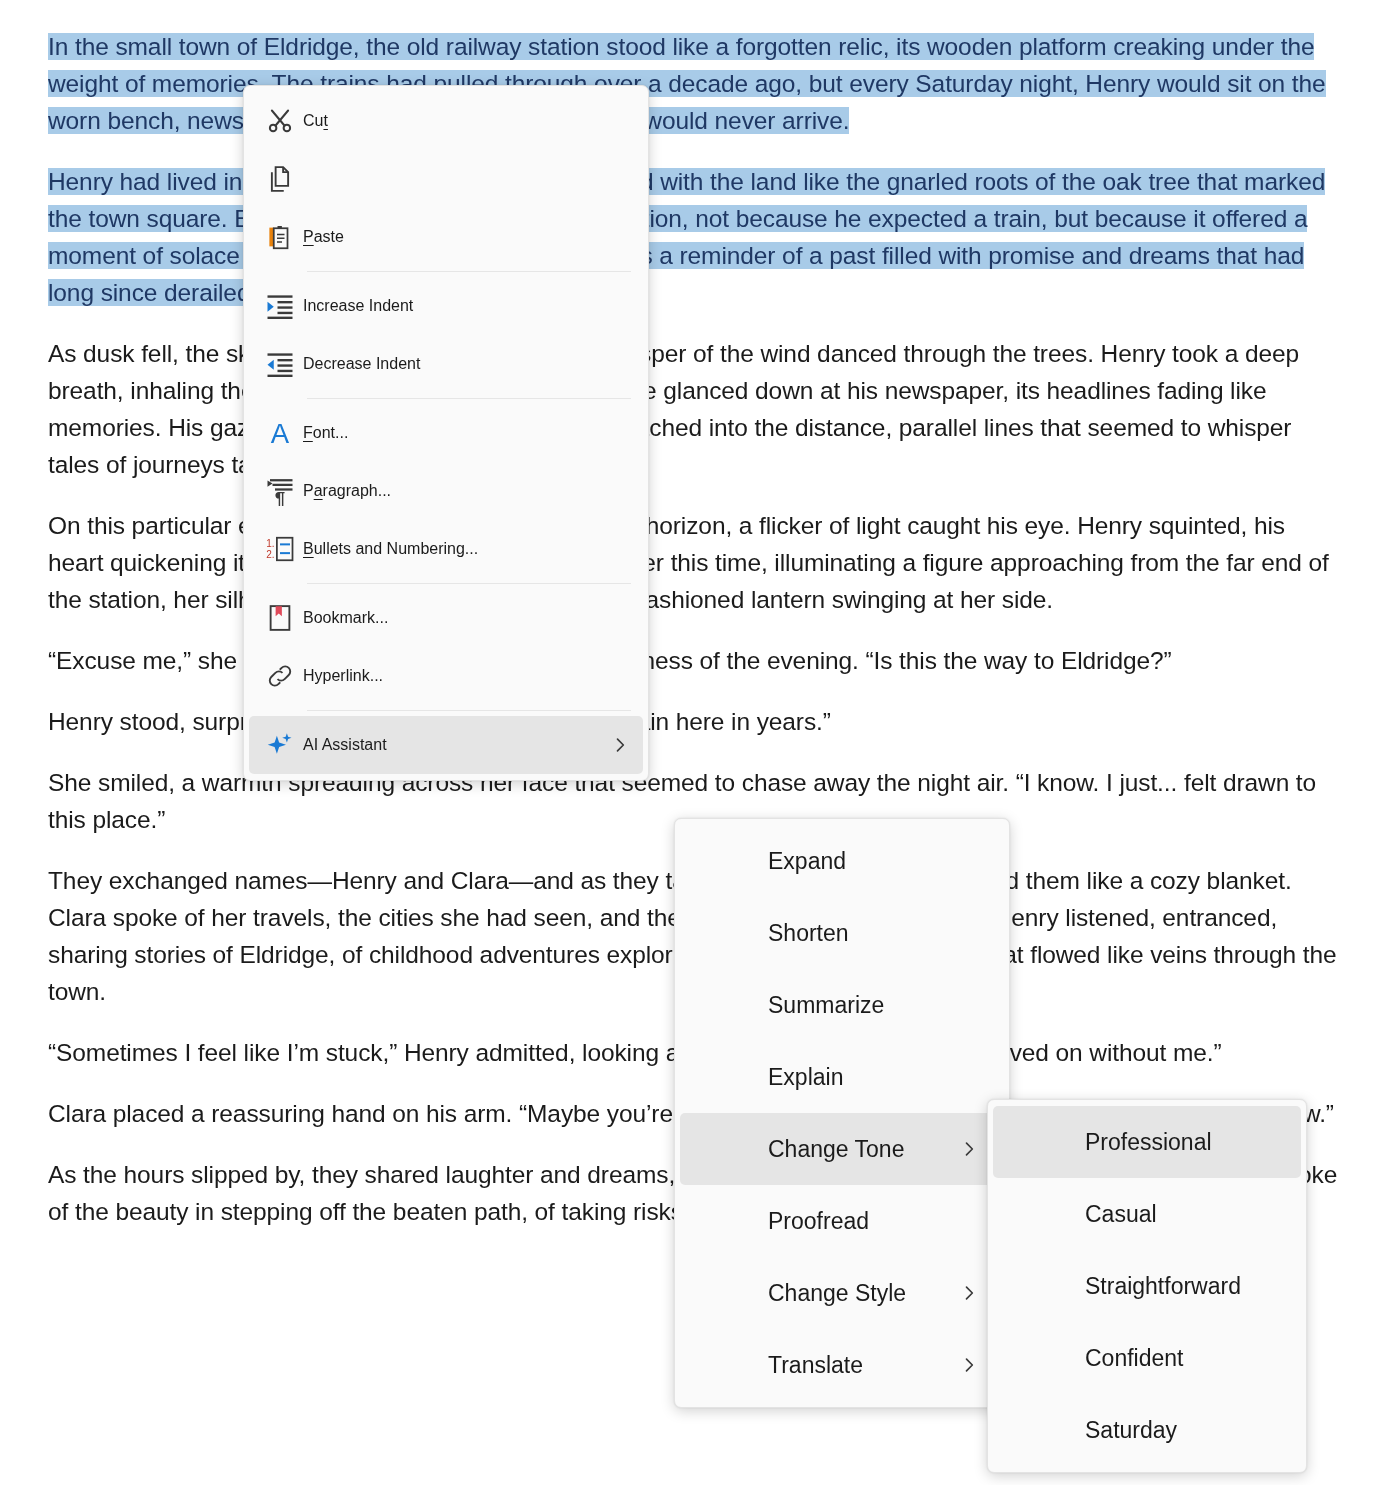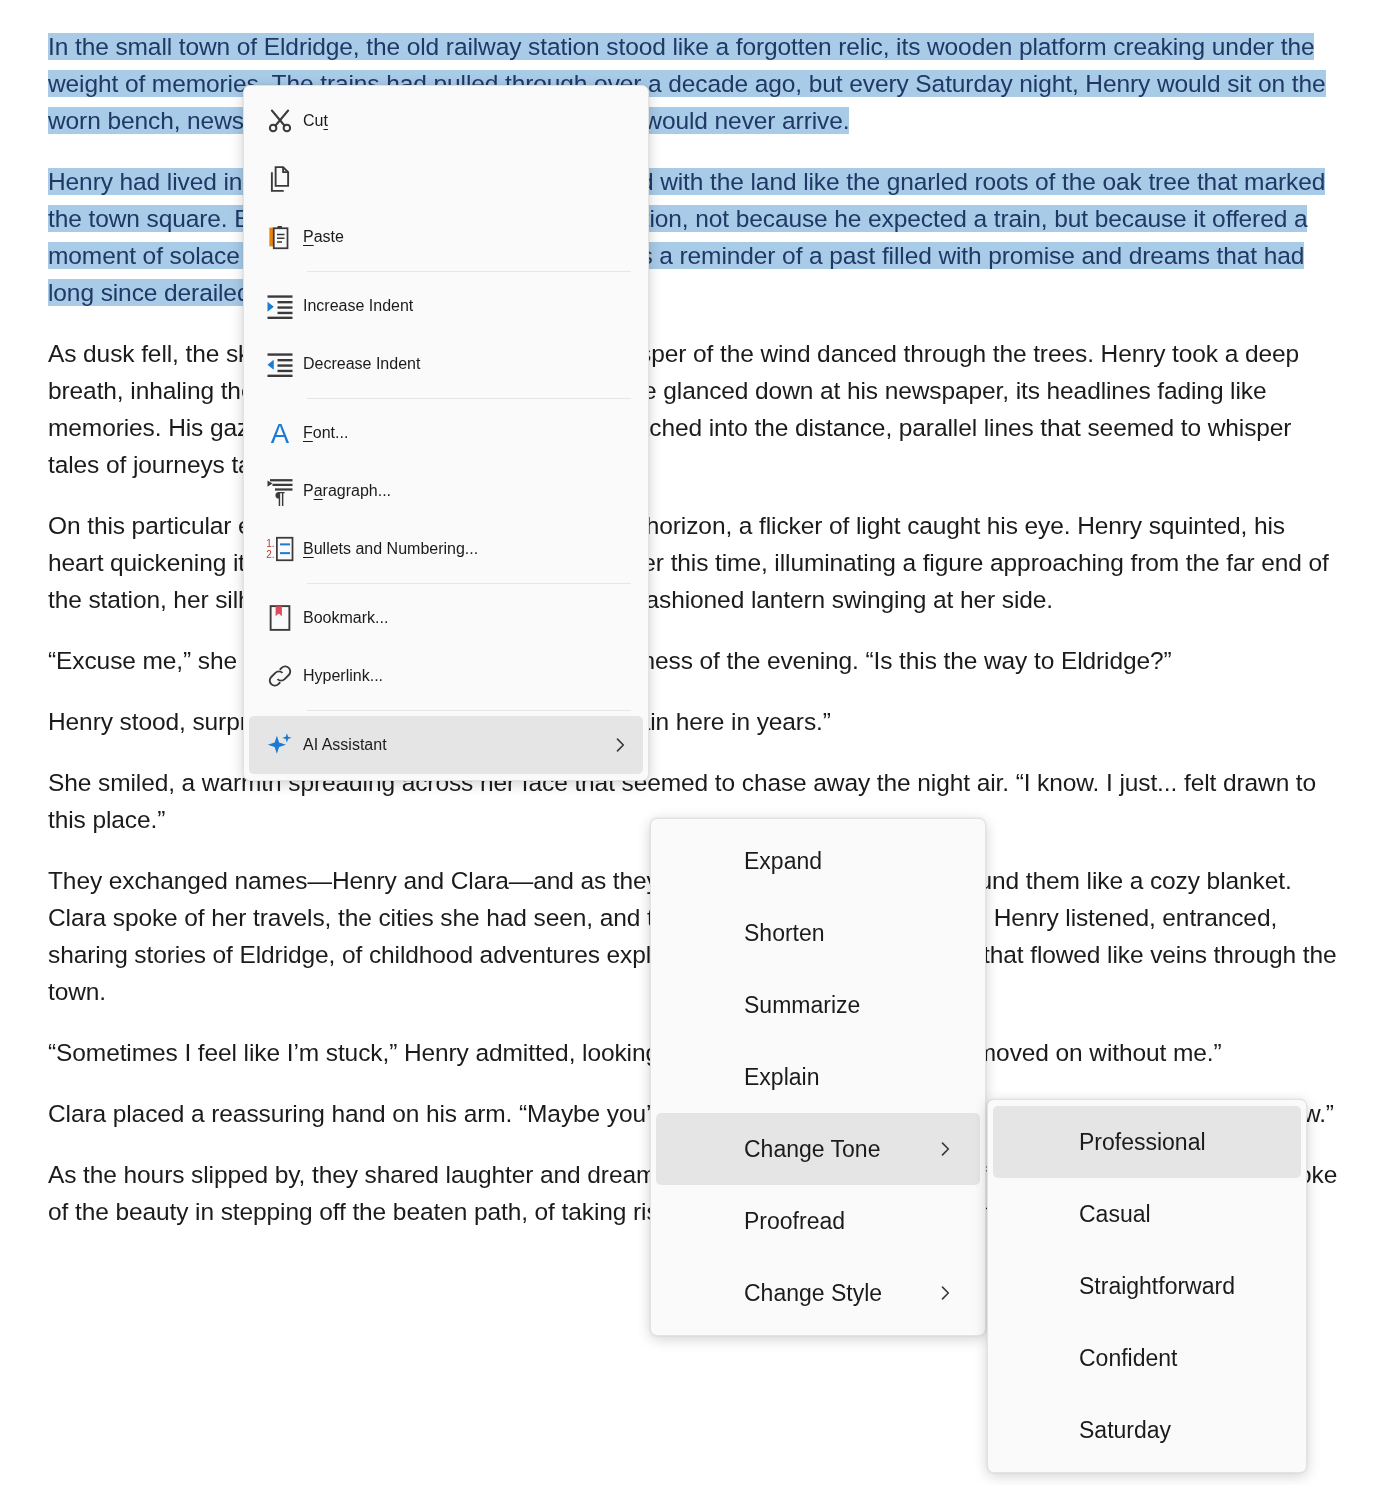--- a/index.html
+++ b/index.html
@@ -71,28 +71,28 @@
   .sep {
     height: 1px;
     background: #e6e6e6;
     margin: 5px 12px 5px 58px;
   }
 
   
   #context-menu { left: 243px; top: 85px; width: 406px; }
 
   
-  #ai-submenu { left: 650px; top: 818px; width: 336px; }
+  #ai-submenu { left: 674px; top: 818px; width: 336px; }
   #ai-submenu .mi { height: 72px; padding-left: 0; }
   #ai-submenu .mi-label { padding-left: 88px; font-size: 23px; }
   #ai-submenu .mi-arrow { margin-right: 12px; }
 
   
   #tone-submenu { left: 987px; top: 1099px; width: 320px; }
-  #tone-submenu .mi { height: 72px; padding-left: 6px; }
+  #tone-submenu .mi { height: 72px; padding-left: 12px; }
   #tone-submenu .mi-label { padding-left: 80px; font-size: 23px; }
 
   svg { display:block; }
 </style>
 </head>
 <body>
 
 <div id="document">
     <p class="para selected"><span class="sel">In the small town of Eldridge, the old railway station stood like a forgotten relic, its wooden platform creaking under the weight of memories. The trains had pulled through over a decade ago, but every Saturday night, Henry would sit on the worn bench, newspaper in hand, waiting for a train that would never arrive.</span></p>
     <p class="para selected"><span class="sel">Henry had lived in Eldridge all his life, his roots entwined with the land like the gnarled roots of the oak tree that marked the town square. Every day, he made his way to the station, not because he expected a train, but because it offered a moment of solace amid the chaos of his thoughts. It was a reminder of a past filled with promise and dreams that had long since derailed.</span></p>
@@ -266,20 +266,28 @@
       <span class="mi-label">Proofread</span>
     </div>
     <div class="mi">
       <span class="mi-label">Change Style</span>
       <span class="mi-arrow">
         <svg width="20" height="20" viewBox="0 0 24 24" fill="none" stroke="#3a3a3a" stroke-width="2" stroke-linecap="round" stroke-linejoin="round">
           <path d="M9 5l7 7-7 7"></path>
         </svg>
       </span>
     </div>
+    <div class="mi">
+      <span class="mi-label">Translate</span>
+      <span class="mi-arrow">
+        <svg width="20" height="20" viewBox="0 0 24 24" fill="none" stroke="#3a3a3a" stroke-width="2" stroke-linecap="round" stroke-linejoin="round">
+          <path d="M9 5l7 7-7 7"></path>
+        </svg>
+      </span>
+    </div>
   </div>
 
 <div class="menu" id="tone-submenu">
     <div class="mi hl">
       <span class="mi-label">Professional</span>
     </div>
     <div class="mi">
       <span class="mi-label">Casual</span>
     </div>
     <div class="mi">

